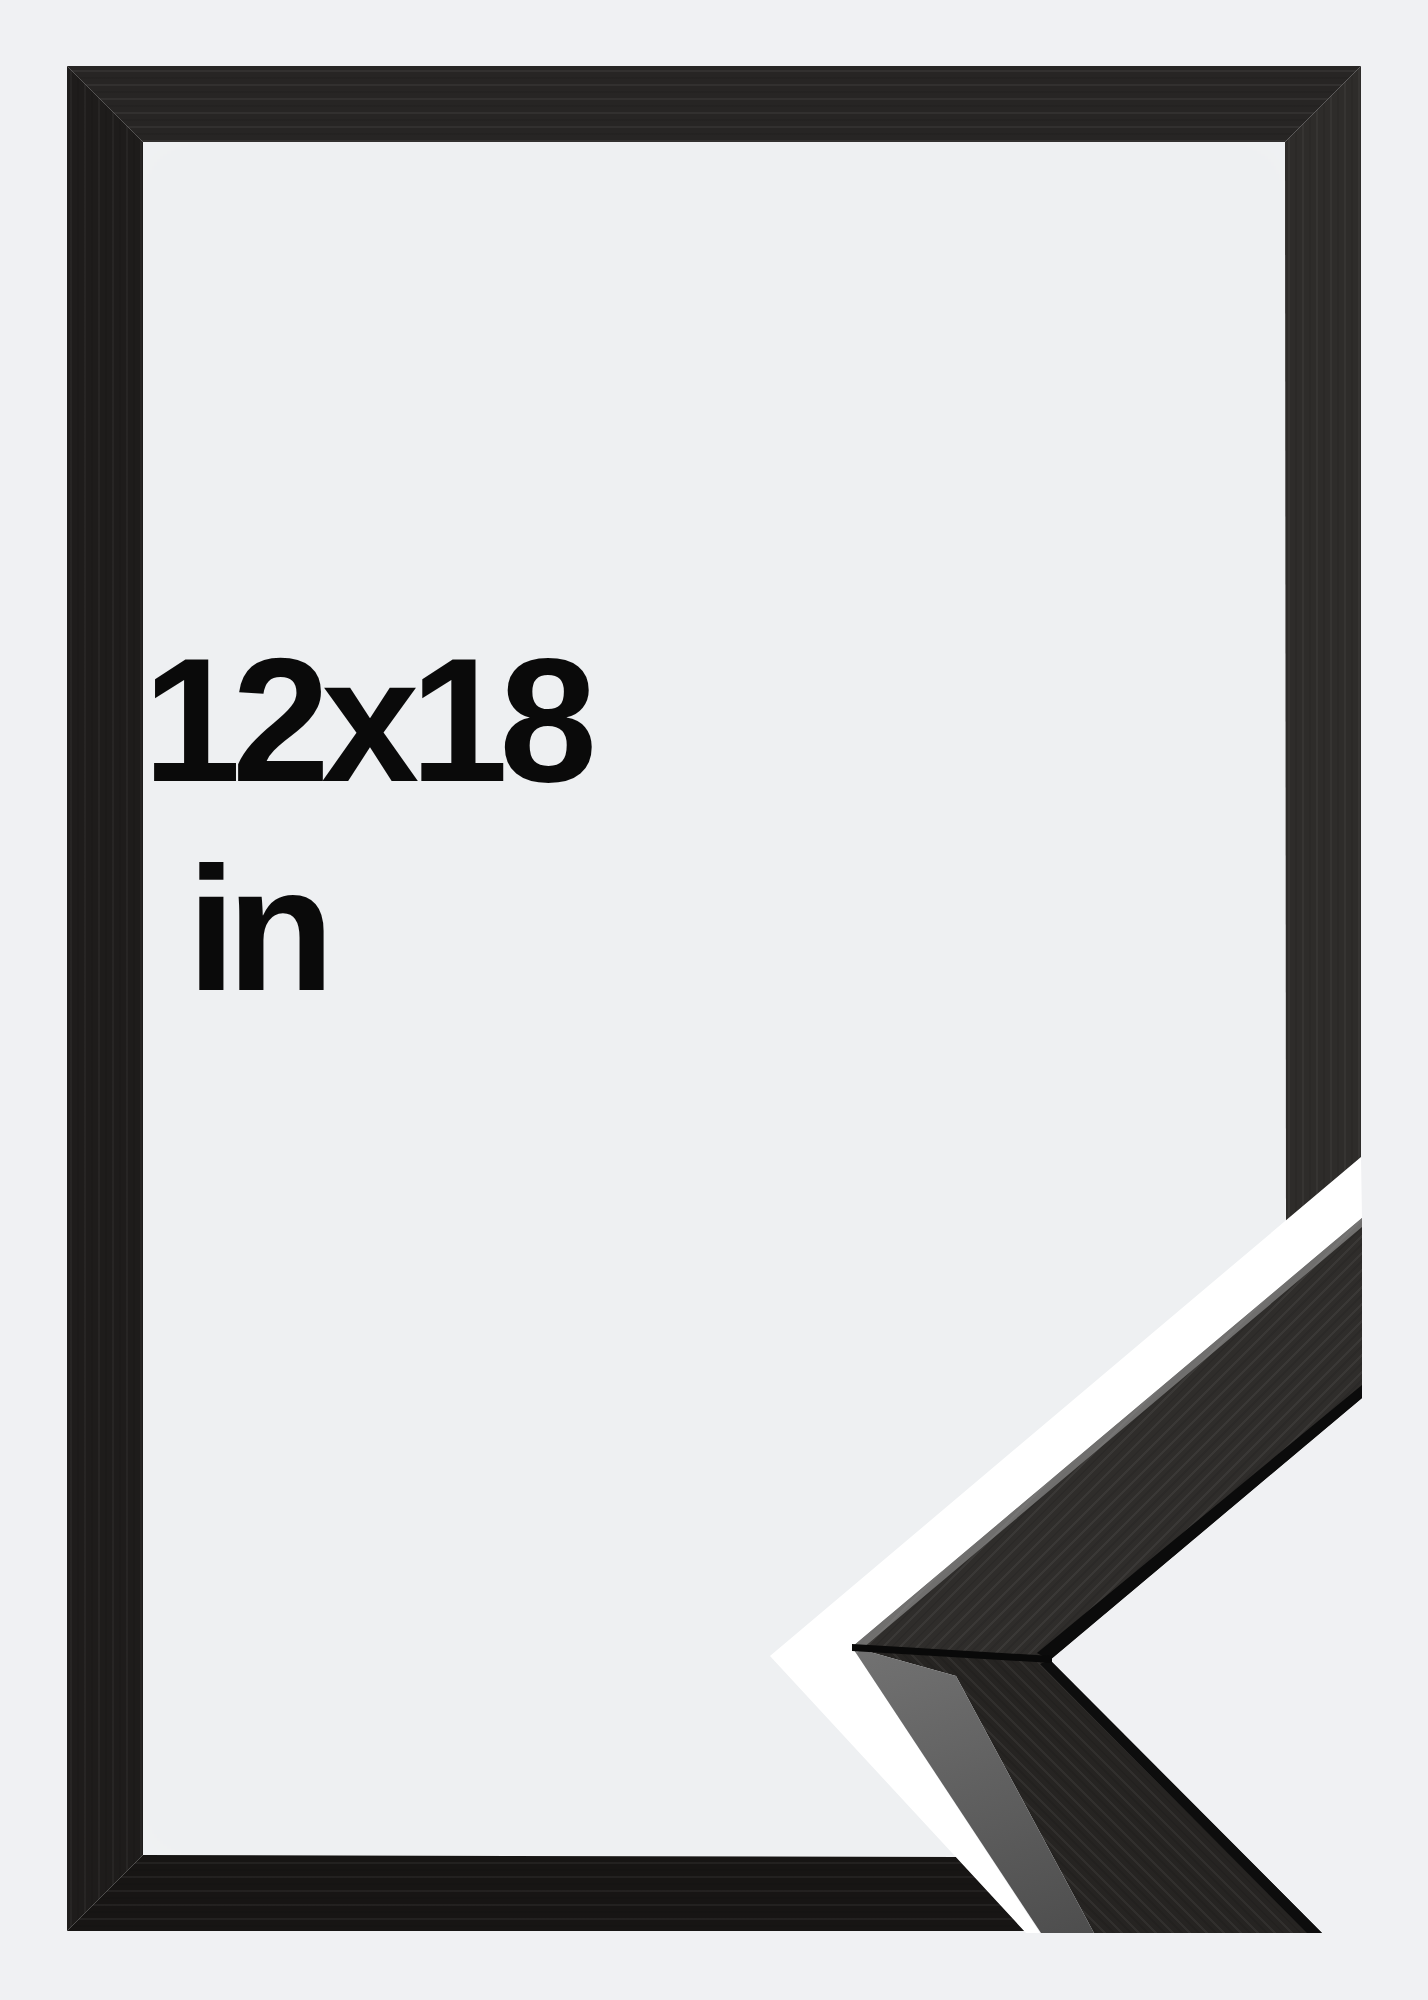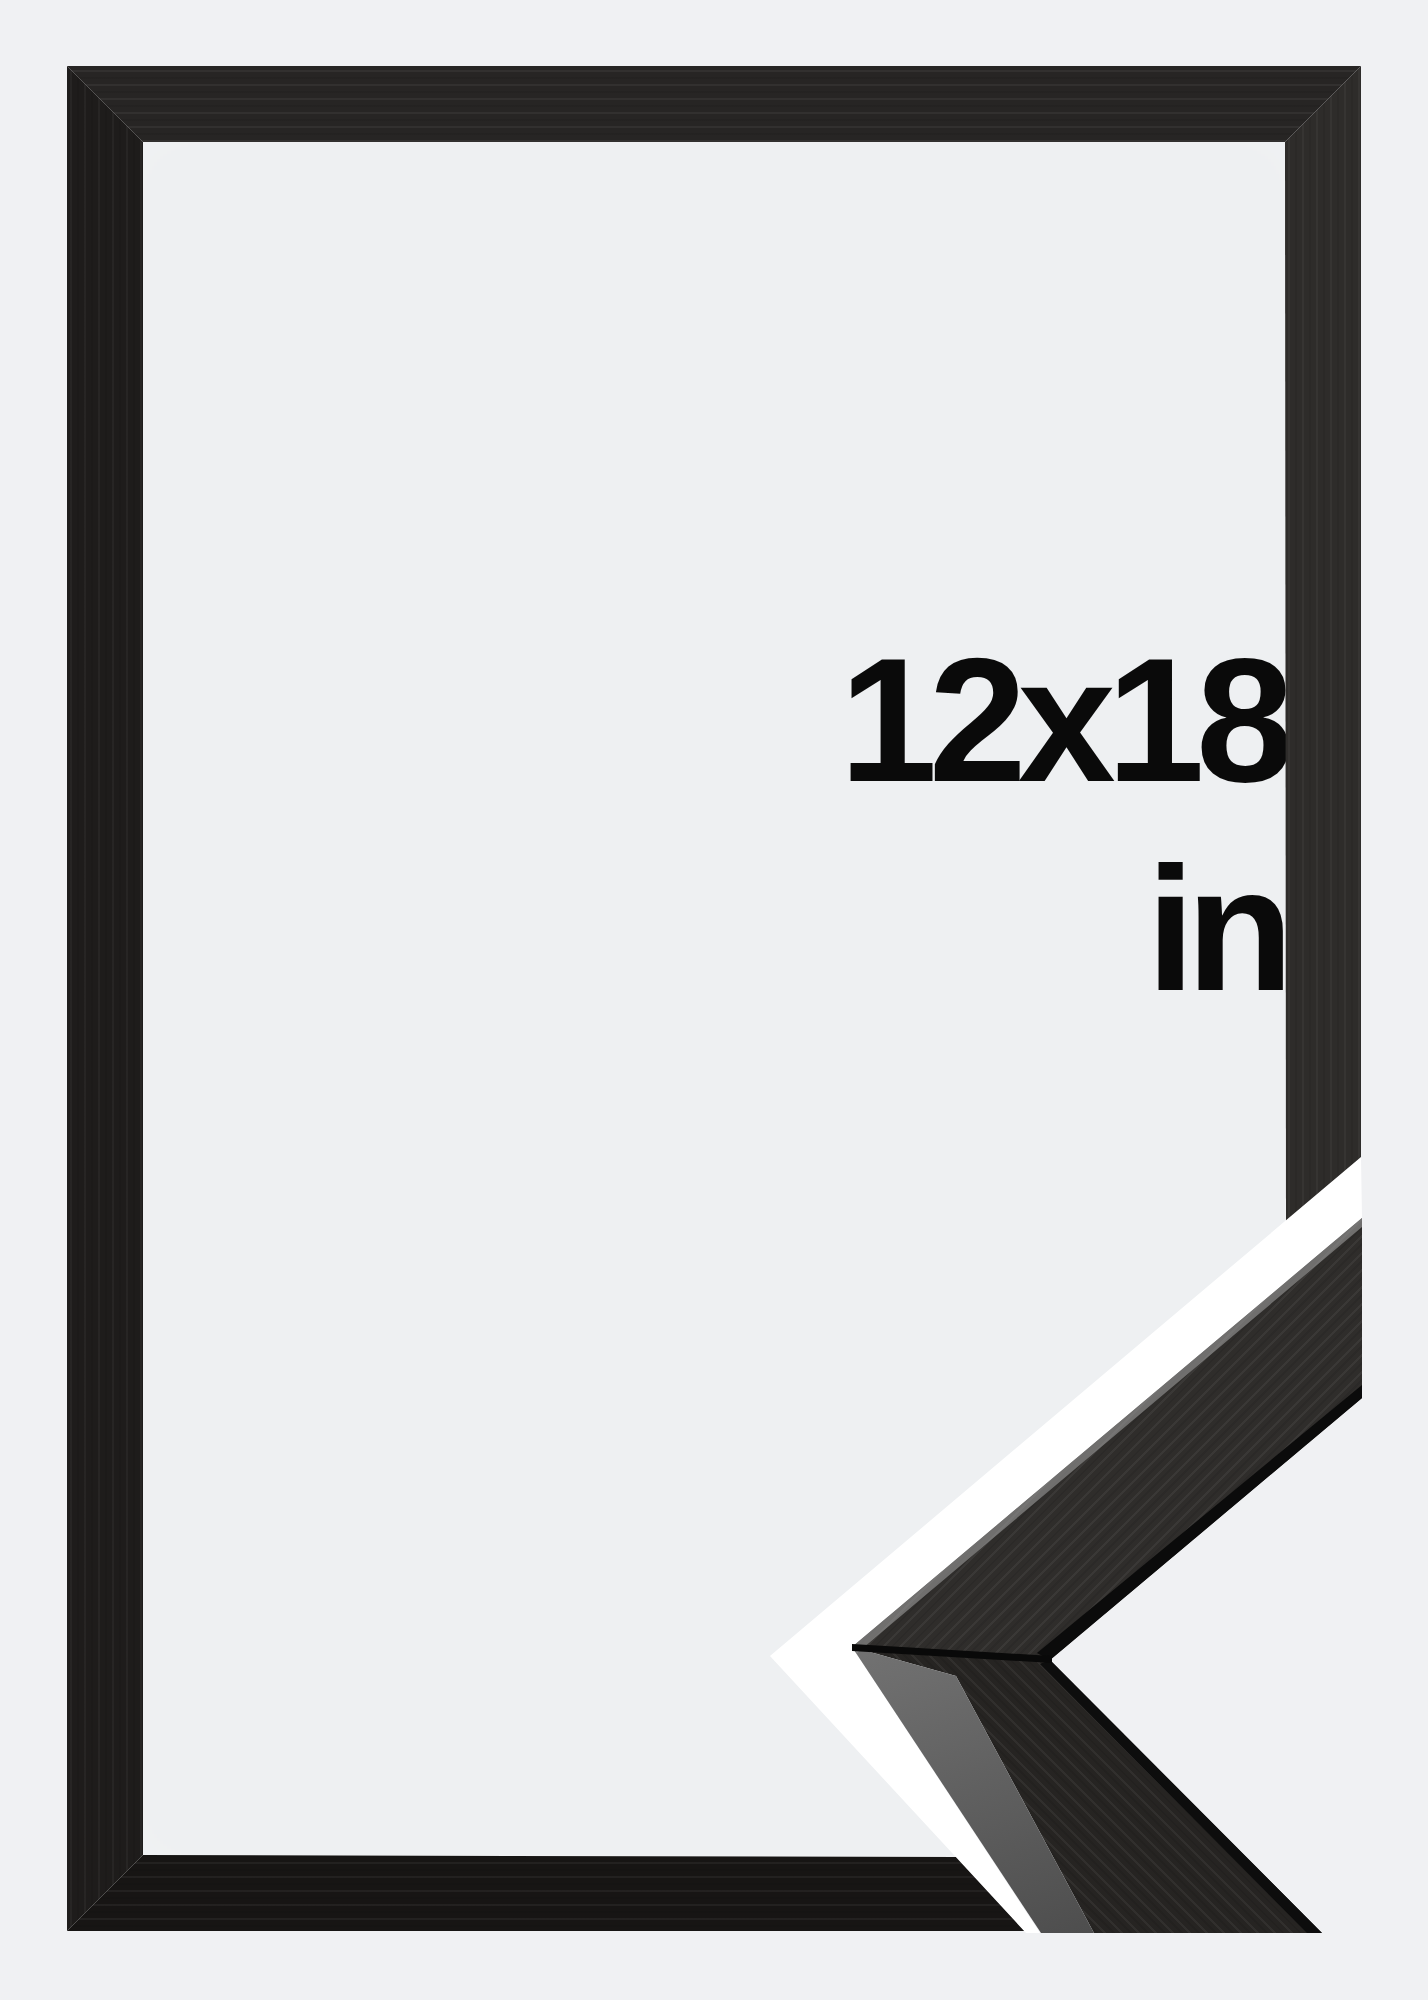--- a/index.html
+++ b/index.html
@@ -77,26 +77,26 @@
   .edge-dark-lower{
     background:#0d0d0d;
     clip-path:polygon(1050px 1660px,1322px 1933px,1307px 1933px,1040px 1664px);
   }
   .miter-seam{
     background:#090909;
     clip-path:polygon(852px 1644px,1052px 1656px,1052px 1663px,852px 1651px);
   }
   
   .label-block{
-    position:absolute;left:143px;width:1142px;text-align:right;
+    position:absolute;left:143px;width:1142px;text-align:left;
     color:var(--text);font-weight:700;font-size:176px;line-height:1;
     letter-spacing:-0.05em;white-space:nowrap;
   }
   #size-label{top:632px;}
-  #unit-label{top:841px;}
+  #unit-label{top:841px;margin-left:44px;}
 </style>
 </head>
 <body>
 
 <div class="canvas">
 
   <div class="piece interior"></div>
 
   <div class="label-block" id="size-label">12x18</div>
   <div class="label-block" id="unit-label">in</div>

